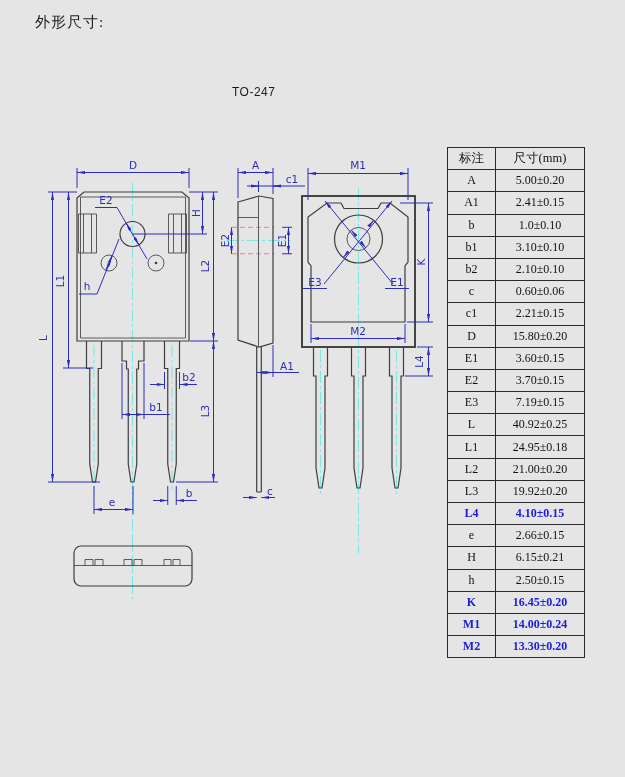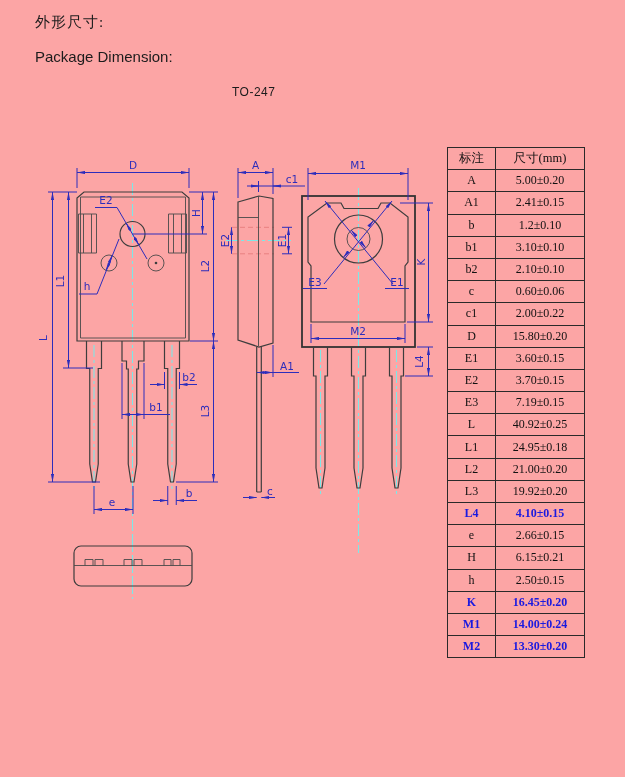--- a/index.html
+++ b/index.html
@@ -1,16 +1,16 @@
 <!DOCTYPE html>
 <html><head>
 <meta charset="utf-8">
 <style>
   html,body{margin:0;padding:0;background:#ffffff;}
-  .page{position:relative;width:625px;height:777px;background:#fca5a5;overflow:hidden;
+  .page{position:relative;width:625px;height:777px;background:#e5e5e5;overflow:hidden;
         font-family:"Liberation Sans",sans-serif;}
   .title-cn{position:absolute;left:35px;top:13px;font-size:15px;color:#1c1c1c;
             font-family:"Liberation Serif",serif;letter-spacing:1px;}
   .title-en{position:absolute;left:35px;top:48px;font-size:15px;color:#1c1c1c;}
   .pkg-name{position:absolute;left:232px;top:85px;font-size:12px;color:#1c1c1c;letter-spacing:.5px;}
   svg.drawing{position:absolute;left:0;top:0;}
 
   
   .dim-table{position:absolute;left:447px;top:147px;border-collapse:collapse;
              table-layout:fixed;font-family:"Liberation Serif",serif;border-radius:18px;}
@@ -30,21 +30,20 @@
   .cen{stroke:#7de8e8;stroke-width:1.1;fill:none;stroke-dasharray:12 3 3 3;}
   .hid{stroke:#e88080;stroke-width:1;fill:none;stroke-dasharray:5 3;}
   text.dlbl{font-family:"DejaVu Sans",sans-serif;font-size:10.5px;fill:#2d2dbb;}
 </style>
 </head>
 <body>
 
 <div class="page">
 
   <div class="title-cn">外形尺寸:</div>
-  <div class="title-en">Package Dimension:</div>
   <div class="pkg-name">TO-247</div>
 
   <svg class="drawing" width="625" height="777" viewBox="0 0 625 777" xmlns="http://www.w3.org/2000/svg">
     <defs>
       <marker id="arr" viewBox="0 0 8 3.2" refX="8" refY="1.6" markerWidth="8" markerHeight="3.2" orient="auto-start-reverse" markerUnits="userSpaceOnUse">
         <path d="M0,0 L8,1.6 L0,3.2 Z" fill="#2d2dbb"></path>
       </marker>
     </defs>
 
     <g>
@@ -195,37 +194,37 @@
     <tr>
           <td>A</td>
           <td>5.00±0.20</td>
         </tr>
     <tr>
           <td>A1</td>
           <td>2.41±0.15</td>
         </tr>
     <tr>
           <td>b</td>
-          <td>1.2±0.10</td>
+          <td>1.0±0.10</td>
         </tr>
     <tr>
           <td>b1</td>
           <td>3.10±0.10</td>
         </tr>
     <tr>
           <td>b2</td>
           <td>2.10±0.10</td>
         </tr>
     <tr>
           <td>c</td>
           <td>0.60±0.06</td>
         </tr>
     <tr>
           <td>c1</td>
-          <td>2.00±0.22</td>
+          <td>2.21±0.15</td>
         </tr>
     <tr>
           <td>D</td>
           <td>15.80±0.20</td>
         </tr>
     <tr>
           <td>E1</td>
           <td>3.60±0.15</td>
         </tr>
     <tr>

